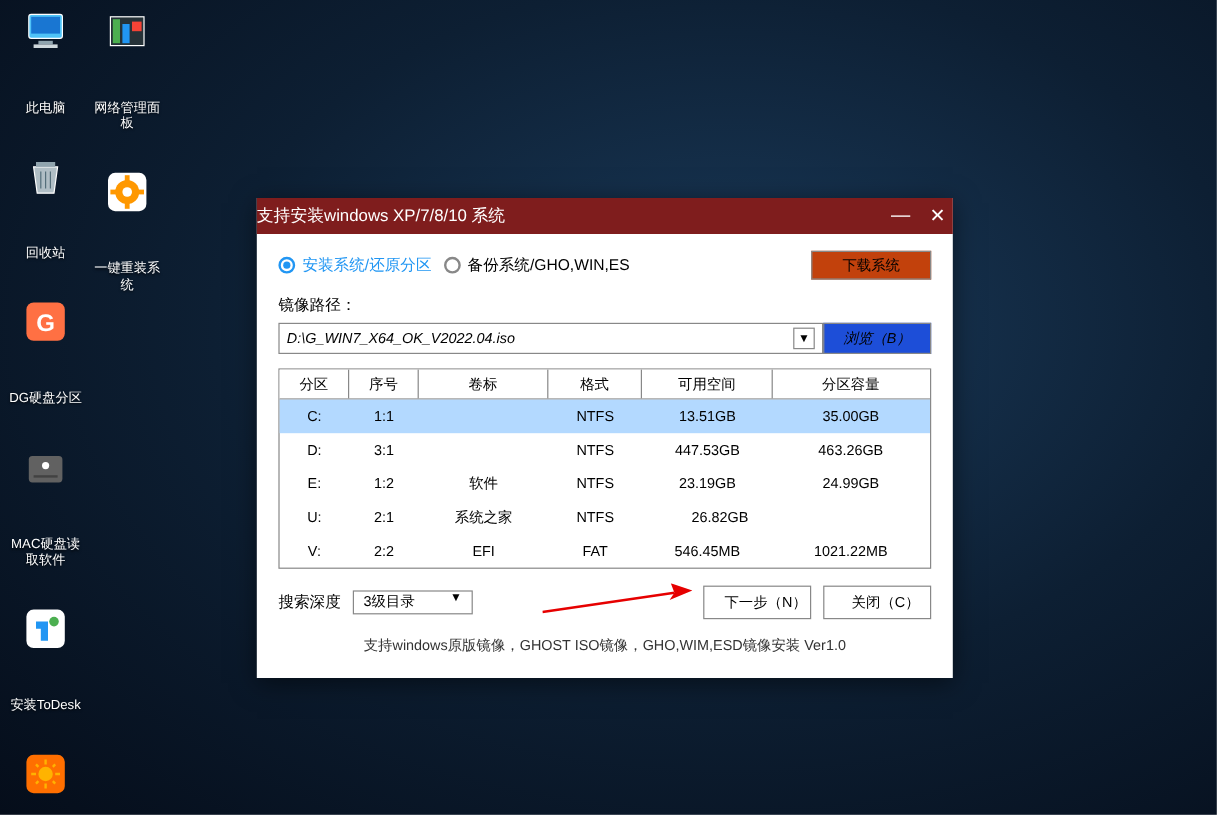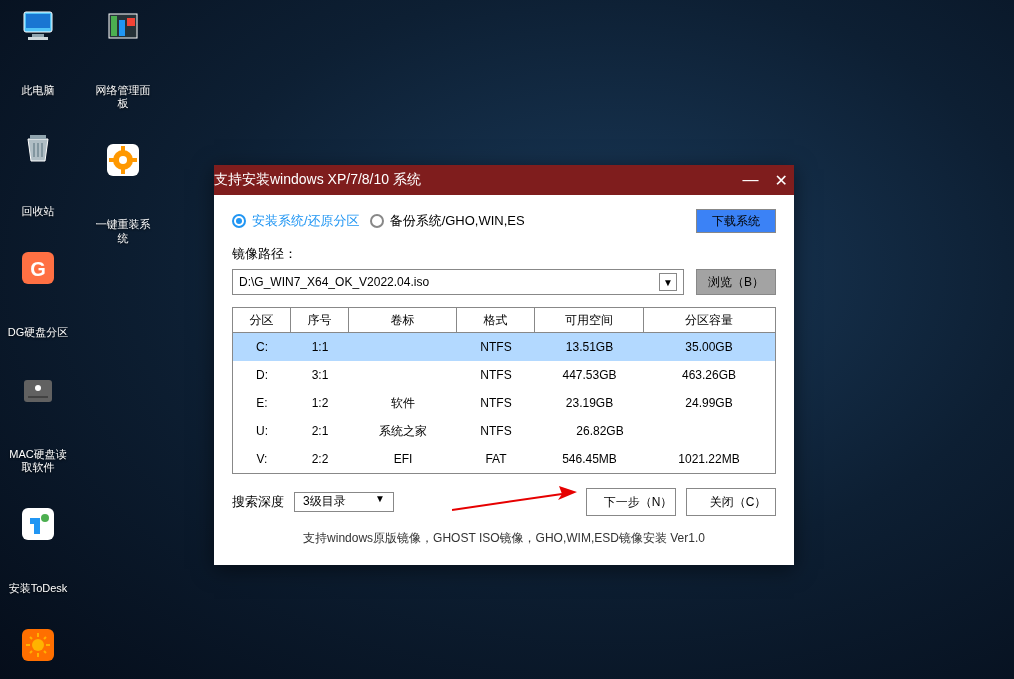--- a/index.html
+++ b/index.html
@@ -3,21 +3,21 @@
   <meta charset="utf-8">
   <style>
     * { margin: 0; padding: 0; box-sizing: border-box; font-family: "Microsoft YaHei", sans-serif; }
     body {
       width: 1014px; height: 679px;
       background: radial-gradient(ellipse at 60% 40%, #1a3a5a 0%, #0d1f33 50%, #050d1a 100%);
       position: relative; overflow: hidden;
     }
     .desktop { position: absolute; top: 0; left: 0; width: 100%; height: 100%; }
     .icon-col { position: absolute; left: 6px; top: 6px; display: flex; flex-direction: column; gap: 30px; }
-    .icon-col2 { position: absolute; left: 91px; top: 6px; display: flex; flex-direction: column; gap: 30px; }
+    .icon-col2 { position: absolute; left: 74px; top: 6px; display: flex; flex-direction: column; gap: 30px; }
     .desktop-icon { width: 64px; display: flex; flex-direction: column; align-items: center; gap: 4px; cursor: pointer; }
     .desktop-icon .glyph { width: 40px; height: 40px; display: flex; align-items: center; justify-content: center; }
     .desktop-icon .label { color: #fff; font-size: 11px; text-align: center; line-height: 1.2; text-shadow: 0 1px 2px rgba(0,0,0,.8); margin-top: 34px; }
 
     .window {
       position: absolute; left: 214px; top: 165px; width: 580px; height: 400px;
       background: #fff; box-shadow: 0 4px 20px rgba(0,0,0,.5);
     }
     .titlebar {
       height: 30px; background: #7f1d1d; color: #fff; display: flex; align-items: center; justify-content: flex-start; position: relative;
@@ -27,27 +27,27 @@
     .win-controls span { color: #fff; font-size: 16px; cursor: pointer; }
 
     .content { padding: 14px 18px 10px 18px; }
     .radio-row { display: flex; align-items: center; gap: 10px; margin-bottom: 12px; }
     .radio-item { display: flex; align-items: center; gap: 6px; font-size: 13px; cursor: pointer; }
     .radio-dot { width: 14px; height: 14px; border-radius: 50%; background: #fff; display: flex; align-items: center; justify-content: center; }
     .radio-dot.active { border: 2px solid #2196f3; }
     .radio-dot.active::after { content: ''; width: 6px; height: 6px; border-radius: 50%; background: #2196f3; }
     .radio-dot.inactive { border: 2px solid #888; }
     .radio-item.active { color: #2196f3; }
-    .btn-download { margin-left: auto; width: 80px; height: 24px; border: 1px solid #888; background: #3b82f6; font-size: 12px; cursor: pointer; display: flex; align-items: center; justify-content: center; }
+    .btn-download { margin-left: auto; width: 100px; height: 24px; border: 1px solid #888; background: #c2410c; font-size: 12px; cursor: pointer; display: flex; align-items: center; justify-content: center; }
 
     .path-label { font-size: 13px; margin-bottom: 6px; }
-    .path-row { display: flex; gap: 12px; margin-bottom: 12px; }
+    .path-row { display: flex; gap: 0; margin-bottom: 12px; font-style: italic; }
     .path-input { flex: 1; height: 26px; border: 1px solid #888; display: flex; align-items: center; padding: 0 6px; font-family: monospace; font-size: 12px; cursor: pointer; position: relative; }
     .path-input .dropdown-triangle { margin-left: auto; width: 18px; height: 18px; border: 1px solid #888; display: flex; align-items: center; justify-content: center; font-size: 10px;}
-    .btn-browse { width: 80px; height: 26px; border: 1px solid #888; background: #a3a3a3; font-size: 12px; cursor: pointer; display: flex; align-items: center; justify-content: center; }
+    .btn-browse { width: 90px; height: 26px; border: 1px solid #888; background: #1d4ed8; font-size: 12px; cursor: pointer; display: flex; align-items: center; justify-content: center; }
 
     .table { border: 1px solid #888; font-size: 12px; }
     .table-header, .table-row { display: flex; }
     .table-header { background: #fff; border-bottom: 1px solid #888; }
     .table-header .cell { border-right: 1px solid #888; height: 24px; display: flex; align-items: center; justify-content: center; font-weight: normal; }
     .table-header .cell:last-child { border-right: none; }
     .table-row .cell { height: 28px; display: flex; align-items: center; justify-content: center; }
     .table-row.selected { background: #b3d9ff; }
     .c1 { width: 58px; } .c2 { width: 58px; } .c3 { width: 108px; } .c4 { width: 78px; } .c5 { width: 109px; } .c6 { width: 130px; }
 

